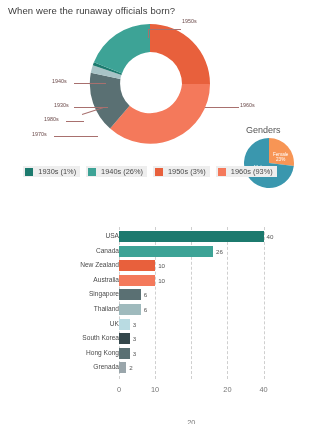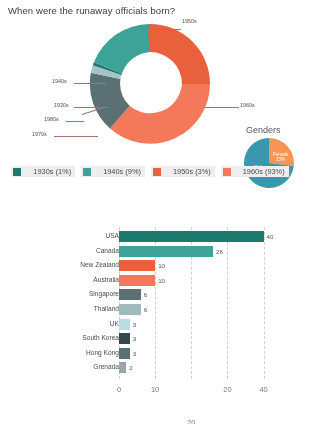--- a/index.html
+++ b/index.html
@@ -133,21 +133,21 @@
     justify-content: center;
     align-items: center;
     gap: 6px;
     margin-bottom: 2px;
   }
   .legend-item {
     display: flex;
     align-items: center;
     background: #eeeeee;
     padding: 1px 4px 1px 2px;
-    gap: 12px;
+    gap: 5px;
   }
   .legend-swatch {
     width: 8px;
     height: 8px;
     display: block;
   }
   .legend-text {
     font-size: 7.4px;
     color: #4a4a4a;
     white-space: nowrap;
@@ -273,21 +273,21 @@
   </div>
 
   <div id="legend">
     <div class="legend-row">
       <div class="legend-item">
         <span class="legend-swatch" style="background:#1c7a6e"></span>
         <span class="legend-text">1930s (1%)</span>
       </div>
       <div class="legend-item">
         <span class="legend-swatch" style="background:#3da396"></span>
-        <span class="legend-text">1940s (9%)</span>
+        <span class="legend-text">1940s (26%)</span>
       </div>
       <div class="legend-item">
         <span class="legend-swatch" style="background:#e8603c"></span>
         <span class="legend-text">1950s (3%)</span>
       </div>
       <div class="legend-item">
         <span class="legend-swatch" style="background:#f4795b"></span>
         <span class="legend-text">1960s (93%)</span>
       </div>
     </div>

